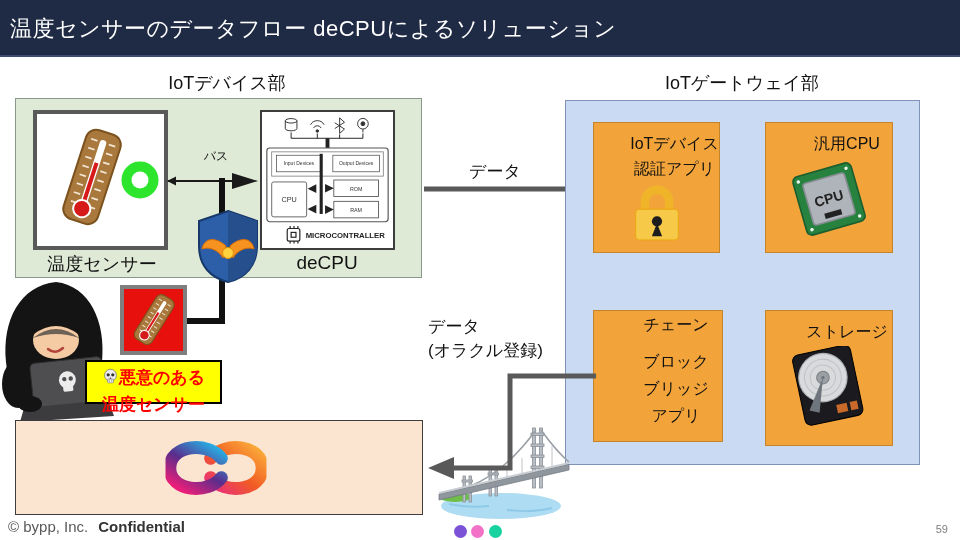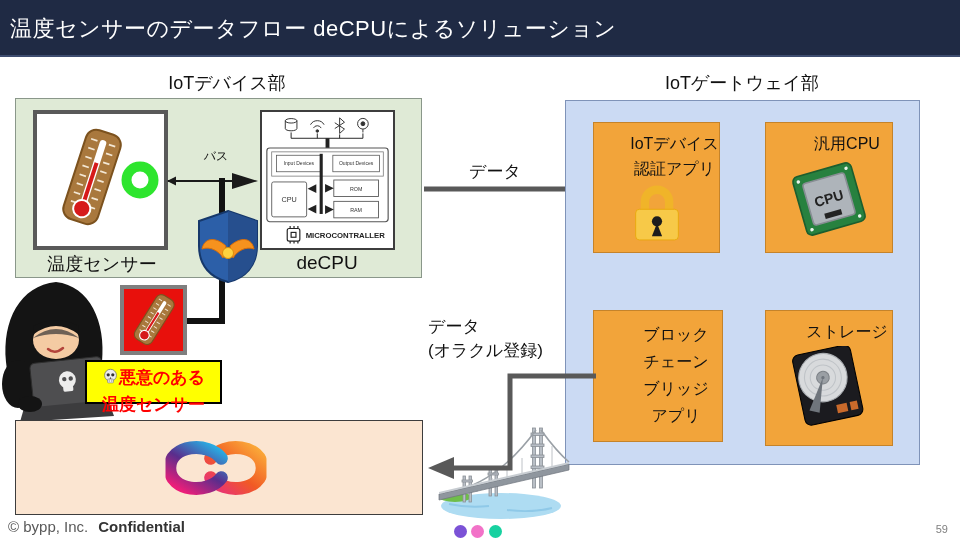--- a/index.html
+++ b/index.html
@@ -296,22 +296,22 @@
   </div>
 
   <div class="abs orange-box" style="left:765px;top:122px;width:128px;height:131px;">
     <div class="obx-label">汎用CPU</div>
     <svg width="82" height="82" viewBox="0 0 76 76" style="margin-top:2px;">
         <use href="#sym-chip" width="76" height="76"></use>
       </svg>
   </div>
 
   <div class="abs orange-box" style="left:593px;top:310px;width:130px;height:132px;">
+    <div class="obx-label" style="margin-top:0;line-height:27px;">チェーン</div>
     <div class="obx-label" style="margin-top:10px;line-height:27px;">ブロック</div>
-    <div class="obx-label" style="margin-top:0;line-height:27px;">チェーン</div>
     <div class="obx-label" style="margin-top:0;line-height:27px;">ブリッジ</div>
     <div class="obx-label" style="margin-top:0;line-height:27px;">アプリ</div>
   </div>
 
   <div class="abs orange-box" style="left:765px;top:310px;width:128px;height:136px;">
     <div class="obx-label">ストレージ</div>
     <svg width="80" height="84" viewBox="0 0 76 76" style="margin-top:0;">
         <use href="#sym-hdd" width="76" height="76"></use>
       </svg>
   </div>

